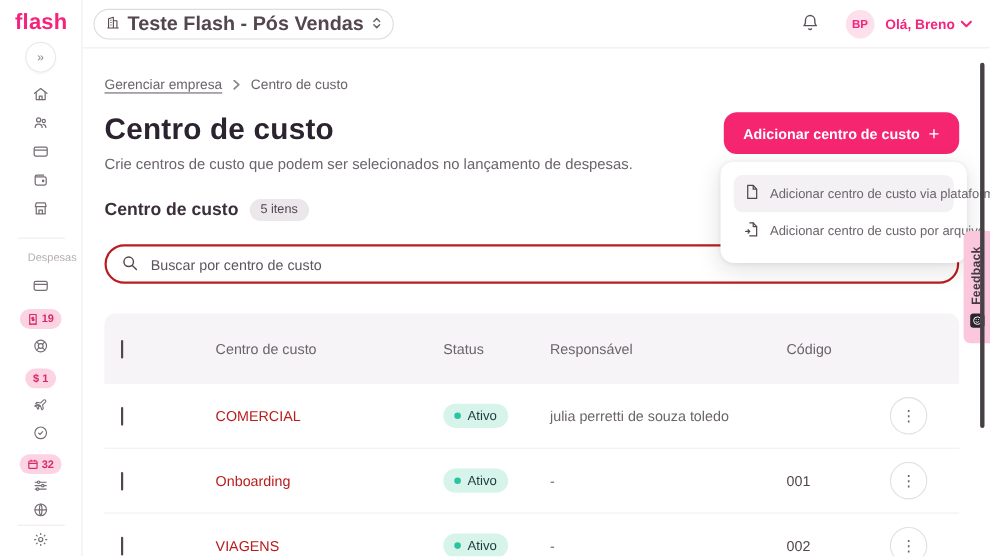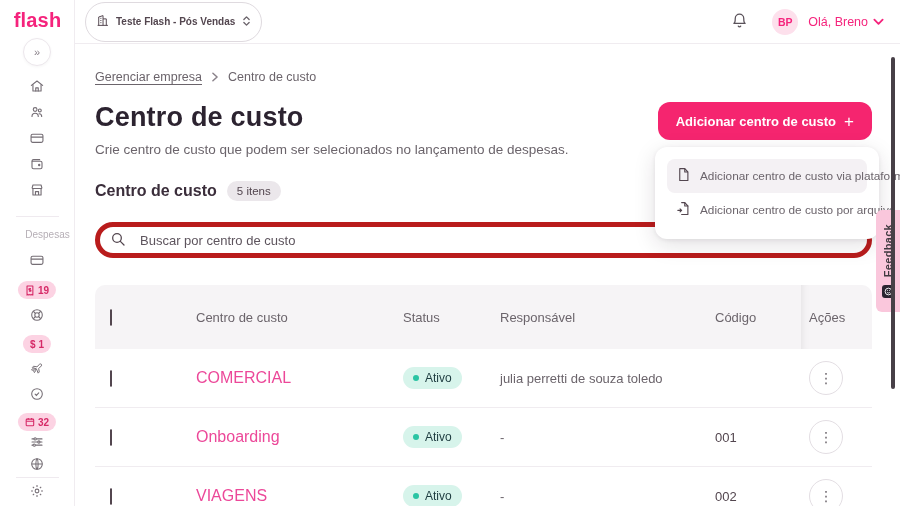--- a/index.html
+++ b/index.html
@@ -12,56 +12,56 @@
   .logo { position:absolute; top:9px; left:0; width:75px; text-align:center; color:#f5237c; font-weight:700; font-size:20px; letter-spacing:.2px; }
   .si { position:absolute; left:50%; transform:translate(-50%,-50%); color:#756e75; display:flex; align-items:center; justify-content:center; }
   .expand-btn { width:28px; height:28px; border-radius:50%; border:1px solid #ece7ec; background:#fff; color:#8a828a; font-size:11px; cursor:pointer; box-shadow:0 1px 3px rgba(0,0,0,.04); }
   .s-div { position:absolute; left:16px; width:43px; border-top:1px solid #efeaef; }
   .s-label { position:absolute; left:0; width:95px; text-align:center; color:#b6afb6; font-size:10px; }
   .pill-badge { height:18px; border-radius:9px; background:#fcd3e3; color:#d62a67; font-size:10px; font-weight:700; display:flex; align-items:center; gap:3px; padding:0 7px; white-space:nowrap; }
   .pill-badge svg { display:block; }
 
   
   .topbar { position:absolute; left:75px; top:0; width:825px; height:44px; background:#fff; border-bottom:1px solid #f0ecf0; display:flex; align-items:center; padding:0 16px 0 10px; z-index:4; }
-  .company-pill { display:flex; align-items:center; gap:7px; height:40px; padding:0 10px; border:1px solid #dfdadf; border-radius:20px; background:#fff; color:#53464f; font-size:10px; font-weight:600; cursor:pointer; }
+  .company-pill { display:flex; align-items:center; gap:7px; height:28px; padding:0 10px; border:1px solid #dfdadf; border-radius:20px; background:#fff; color:#53464f; font-size:18px; font-weight:600; cursor:pointer; }
   .topbar-right { margin-left:auto; display:flex; align-items:center; gap:10px; }
   .bell-btn { background:none; border:none; color:#5a525a; cursor:pointer; display:flex; margin-right:14px; }
   .avatar { width:26px; height:26px; border-radius:50%; background:#fde0ec; color:#f5237c; font-size:10.5px; font-weight:700; display:flex; align-items:center; justify-content:center; }
-  .greeting { color:#f5237c; font-size:12.5px; font-weight:400; display:flex; align-items:center; gap:5px; cursor:pointer; }
+  .greeting { color:#f5237c; font-size:12.5px; font-weight:700; display:flex; align-items:center; gap:5px; cursor:pointer; }
 
   
   .content { position:absolute; left:95px; top:44px; width:777px; }
   .breadcrumb { margin-top:26px; display:flex; align-items:center; gap:9px; font-size:12.5px; color:#6b646b; }
   .breadcrumb .bc-link { text-decoration:underline; text-underline-offset:3px; cursor:pointer; }
   .bc-sep { color:#8a828a; display:flex; }
 
   .head-row { margin-top:18px; display:flex; align-items:flex-start; justify-content:space-between; }
   .page-title { font-size:27px; font-weight:700; color:#2c2330; letter-spacing:.2px; }
   .page-sub { margin-top:9px; font-size:13.5px; color:#6b646b; }
   .add-btn { height:38px; padding:0 18px; background:#f5256f; color:#fff; border:none; border-radius:12px; font-size:13px; font-weight:700; display:flex; align-items:center; gap:8px; cursor:pointer; font-family:"Liberation Sans",sans-serif; }
   .add-btn .plus { font-size:17px; font-weight:400; line-height:1; }
 
   .section-row { margin-top:24px; display:flex; align-items:center; gap:10px; }
   .section-title { font-size:16px; font-weight:700; color:#3b2e3b; }
   .count-badge { background:#ebe7eb; color:#53464f; font-size:11.5px; padding:4px 10px; border-radius:12px;text-align:right; }
 
   .search-wrap { margin-top:21px; position:relative; }
-  .search-input { width:777px; height:36px; border:5px solid #b91c1c; border-radius:20px; padding:0 16px 0 40px; font-size:13px; color:#53464f; outline:none; background:#fff; font-family:"Liberation Sans",sans-serif; }
+  .search-input { width:777px; height:36px; border:2px solid #b91c1c; border-radius:20px; padding:0 16px 0 40px; font-size:13px; color:#53464f; outline:none; background:#fff; font-family:"Liberation Sans",sans-serif; }
   .search-input::placeholder { color:#5d545d; opacity:1; }
   .search-icon { position:absolute; left:15px; top:9px; color:#53464f; }
 
   
   .table { margin-top:27px; width:777px; font-size:13px; }
   .trow { display:grid; grid-template-columns:101px 207px 97px 215px 86px 71px; align-items:center; }
   .thead { background:#f6f4f6; border-radius:10px 10px 0 0; height:64px; color:#6b646b; }
   .thead .actions-cell { box-shadow:inset 8px 0 8px -8px rgba(0,0,0,.10); height:100%; display:flex; align-items:center; }
   .tbody .trow { height:59px; background:#fff; border-bottom:1px solid #f0ecf0; }
   .check-cell { padding-left:15px; }
   .checkbox { width:18px; height:18px; border:1.6px solid #53464f; border-radius:5px; background:#fff; cursor:pointer; }
-  .cell-name { color:#ec4899; font-size:16px; }
+  .cell-name { color:#b91c1c; font-size:13px; }
   .status-badge { display:inline-flex; align-items:center; gap:6px; background:#d7f4eb; color:#1d3b3f; font-size:12px; padding:4px 10px; border-radius:12px; }
   .status-dot { width:6px; height:6px; border-radius:50%; background:#2ac4a3; }
   .cell-resp { color:#6b646b; }
   .cell-code { color:#53464f; }
   .actions-cell { padding-left:8px; }
   .kebab-btn { width:34px; height:34px; border-radius:50%; border:1px solid #e3dee3; background:#fff; color:#6b646b; font-size:14px; cursor:pointer; display:flex; align-items:center; justify-content:center; }
 
   
   .menu-card { position:absolute; left:655px; top:147px; width:224px; background:#fff; border-radius:12px; box-shadow:0 6px 22px rgba(40,20,40,.13), 0 1px 4px rgba(40,20,40,.08); padding:12px; z-index:6; }
   .menu-item { display:flex; align-items:center; gap:9px; height:34px; padding:0 9px; border-radius:8px; color:#6b646b; font-size:11.8px; white-space:nowrap; cursor:pointer; }
@@ -240,21 +240,21 @@
           <svg width="8" height="10" viewBox="0 0 8 12" fill="none" stroke="#8a828a" stroke-width="1.8" stroke-linecap="round" stroke-linejoin="round">
             <path d="M1.5 1.5L6.5 6l-5 4.5"></path>
           </svg>
         </span>
       <span>Centro de custo</span>
     </div>
 
     <div class="head-row">
       <div>
         <h1 class="page-title">Centro de custo</h1>
-        <p class="page-sub">Crie centro de custo que podem ser selecionados no lançamento de despesas.</p>
+        <p class="page-sub">Crie centros de custo que podem ser selecionados no lançamento de despesas.</p>
       </div>
       <button class="add-btn">
         <span>Adicionar centro de custo</span>
         <span class="plus">+</span>
       </button>
     </div>
 
     <div class="section-row">
       <span class="section-title">Centro de custo</span>
       <span class="count-badge">5 itens</span>
@@ -268,21 +268,20 @@
       <input class="search-input" type="text" placeholder="Buscar por centro de custo" style="">
     </div>
 
     <div class="table">
       <div class="trow thead">
         <div class="check-cell"><span class="checkbox"></span></div>
         <div>Centro de custo</div>
         <div>Status</div>
         <div>Responsável</div>
         <div>Código</div>
-        <div class="actions-cell">Ações</div>
       </div>
       <div class="tbody" id="table-body">
     <div class="trow">
       <div class="check-cell"><span class="checkbox"></span></div>
       <div class="cell-name">COMERCIAL</div>
       <div><span class="status-badge">
                 <span class="status-dot"></span>
                 <span class="cell-status">Ativo</span>
               </span></div>
       <div class="cell-resp">julia perretti de souza toledo</div>

